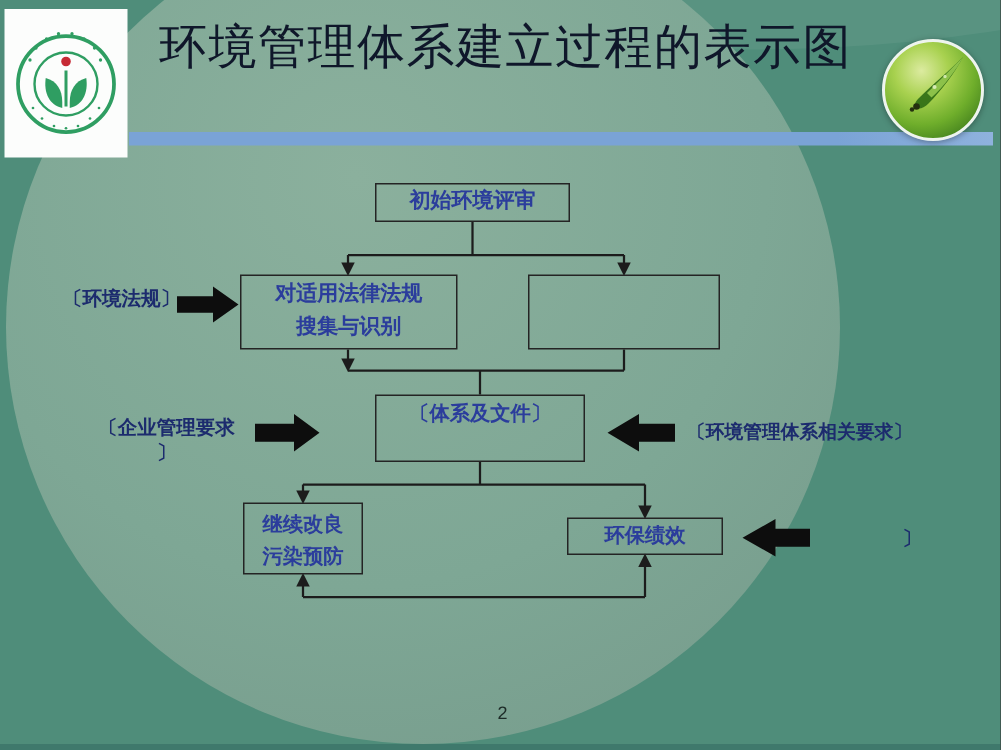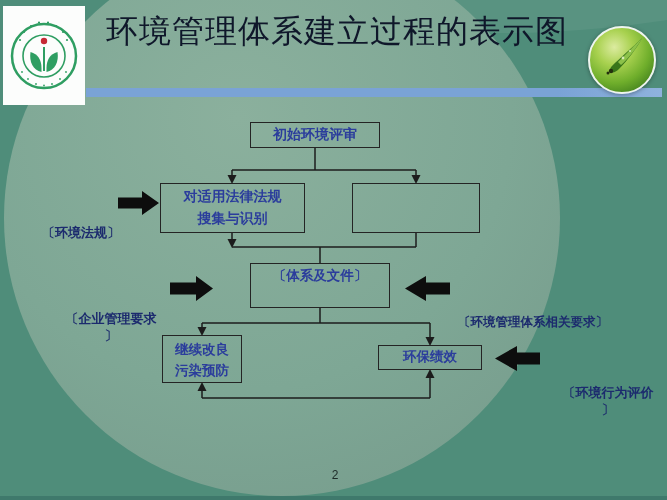--- a/index.html
+++ b/index.html
@@ -45,21 +45,21 @@
   }
   .sphere svg { position:absolute; left:0; top:0; }
   
   .connectors { position:absolute; left:0; top:0; width:667px; height:500px; z-index:8; }
   .fc-box {
     position:absolute; border:1.4px solid #242424; box-sizing:border-box;
     color:#2b3d9c; font-weight:bold; text-align:center; z-index:9;
   }
   .fc-box span { display:block; }
   .fc-label {
-    position:absolute; color:#1c2b6e; font-weight:bold; z-index:9; line-height:17px;margin-top:34px;
+    position:absolute; color:#1c2b6e; font-weight:bold; z-index:9; line-height:17px;
   }
   .box-initial  { left:250px; top:122px; width:130px; height:26px; font-size:14px; line-height:23px; }
   .box-laws     { left:160px; top:183px; width:145px; height:50px; font-size:14px; line-height:22px; padding-top:2px; }
   .box-aspects  { left:352px; top:183px; width:128px; height:50px; font-size:13px; line-height:22px; padding-top:3px; }
   .box-establish{ left:250px; top:263px; width:140px; height:45px; font-size:13.5px; line-height:20px; padding-top:2px; }
   .box-improve  { left:162px; top:335px; width:80px;  height:48px; font-size:13.5px; line-height:21px; padding-top:3px; }
   .box-perf     { left:378px; top:345px; width:104px; height:25px; font-size:13.5px; line-height:22px; }
   .label-regs   { left:42px;  top:190px; width:112px; font-size:13px; }
   .label-ent    { left:55px;  top:276px; width:112px; font-size:13px; text-align:center; }
   .label-ems    { left:458px; top:280px; width:160px; font-size:12.5px; }
@@ -188,19 +188,18 @@
   <div class="fc-label label-ent">
     <span style="display:block">〔企业管理要求</span>
     <span style="display:block">〕</span>
   </div>
 
   <div class="fc-label label-ems">
     <span>〔环境管理体系相关要求〕</span>
   </div>
 
   <div class="fc-label label-eval">
-    <span style="display:block">〔环境行为评价</span>
     <span style="display:block">〕</span>
   </div>
 
   <div class="page-number">2</div>
 
 </div>
 
 </body></html>

